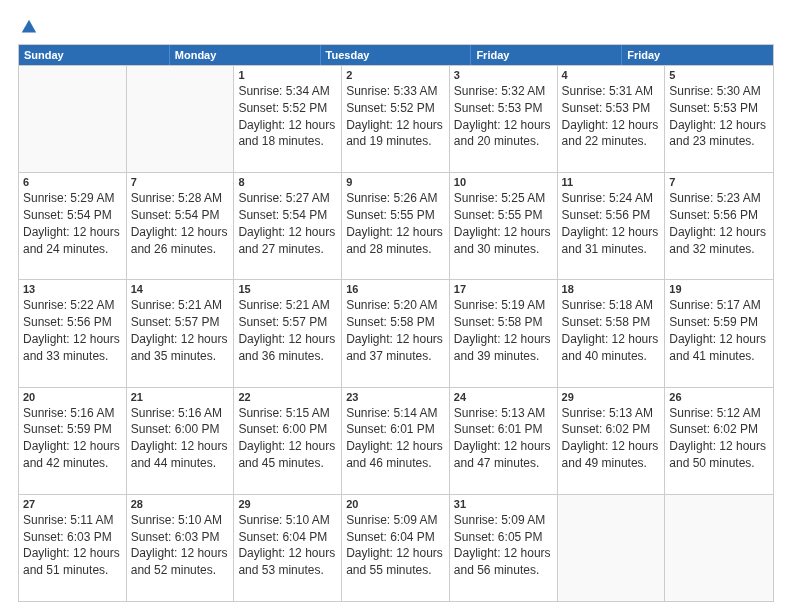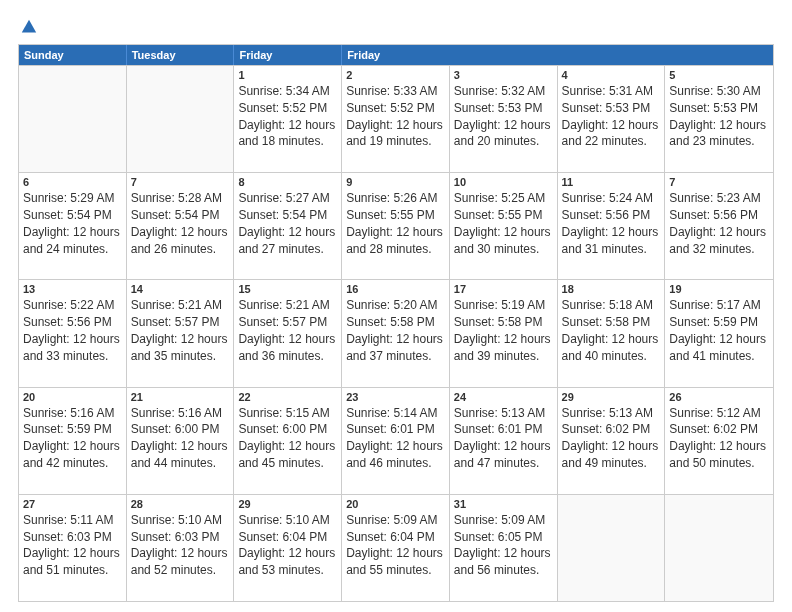--- a/index.html
+++ b/index.html
@@ -60,21 +60,21 @@
       color: #555;
     }
     .calendar {
       flex: 1;
       display: flex;
       flex-direction: column;
       border: 1px solid #ccc;
     }
     .cal-header-row {
       display: grid;
-      grid-template-columns: repeat(7, 1fr);
+      grid-template-columns: repeat(5, 1fr);
       background: #2a6db5;
     }
     .cal-header-cell {
       color: #fff;
       font-size: 11px;
       font-weight: bold;
       padding: 4px 5px;
       text-align: left;
       border-right: 1px solid #4a8ad5;
     }
@@ -130,20 +130,21 @@
     </div>
     <div class="title-section">
       <div class="month-title"></div>
       <div class="subtitle"></div>
     </div>
   </div>
 
   <div class="calendar">
     <div class="cal-header-row">
     <div class="cal-header-cell">Sunday</div>
+        <div class="cal-header-cell">Monday</div>
         <div class="cal-header-cell">Tuesday</div>
         <div class="cal-header-cell">Friday</div>
         <div class="cal-header-cell">Friday</div>
       </div>
     <div class="cal-body">
     <div class="cal-row">
           <div class="cal-cell empty"></div>
           <div class="cal-cell empty"></div>
           <div class="cal-cell">
             <span class="day-num">1</span>

